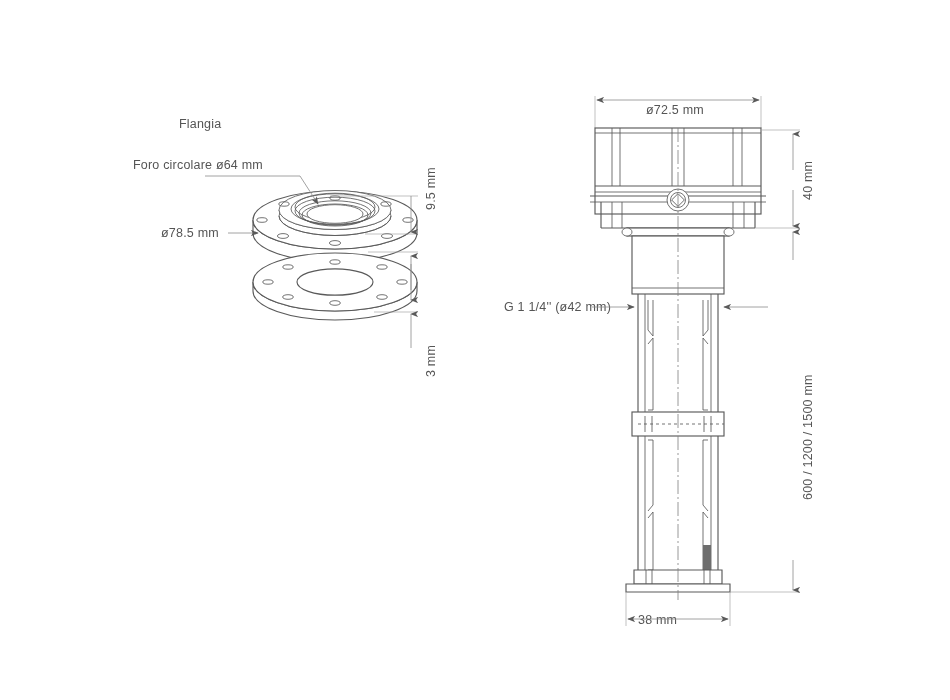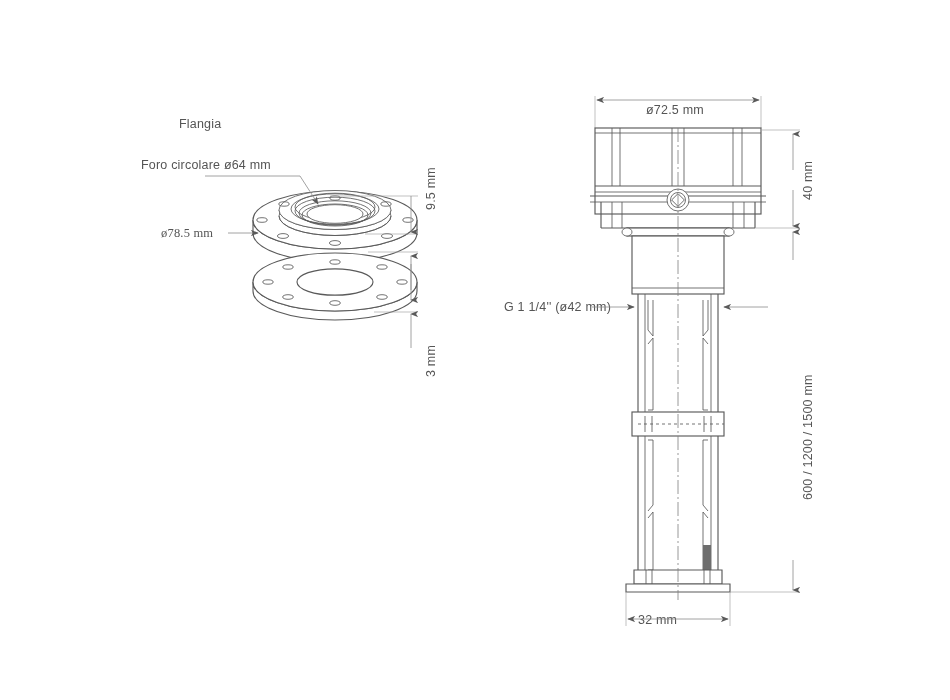--- a/index.html
+++ b/index.html
@@ -18,37 +18,37 @@
   .fillw{fill:#ffffff;}
   .arrow{fill:#5a5a5a;}
 </style>
 </head>
 <body>
 
 <div class="sheet">
 
   <div class="lbl" style="left:179px;top:117px;">Flangia</div>
 
-  <div class="lbl" style="left:141px;top:158px;">Foro circolare ø64 mm</div>
-
-  <div class="lbl" style="left:161px;top:226px;font-family:Liberation Serif, serif;">ø78.5 mm</div>
+  <div class="lbl" style="left:133px;top:158px;">Foro circolare ø64 mm</div>
+
+  <div class="lbl" style="left:161px;top:226px;">ø78.5 mm</div>
 
   <div class="lbl vert" style="left:424px;top:210px;transform:rotate(-90deg);">9.5 mm</div>
 
   <div class="lbl vert" style="left:424px;top:377px;transform:rotate(-90deg);">3 mm</div>
 
   <div class="lbl" style="left:646px;top:85px;margin-top:18px;">ø72.5 mm</div>
 
   <div class="lbl vert" style="left:801px;top:200px;transform:rotate(-90deg);">40 mm</div>
 
   <div class="lbl" style="left:504px;top:300px;">G 1 1/4'' (ø42 mm)</div>
 
   <div class="lbl vert" style="left:801px;top:500px;transform:rotate(-90deg);">600 / 1200 / 1500 mm</div>
 
-  <div class="lbl" style="left:638px;top:613px;">32 mm</div>
+  <div class="lbl" style="left:638px;top:613px;">38 mm</div>
 
   <svg width="950" height="700">
     <defs>
       <marker id="ar-r" markerWidth="10" markerHeight="8" refX="9" refY="4" orient="auto">
         <path d="M0,0 L10,4 L0,8 L2.6,4 Z" class="arrow"></path>
       </marker>
       <marker id="ar-l" markerWidth="10" markerHeight="8" refX="1" refY="4" orient="auto">
         <path d="M10,0 L0,4 L10,8 L7.4,4 Z" class="arrow"></path>
       </marker>
       <marker id="ar-u" markerWidth="8" markerHeight="10" refX="4" refY="1" orient="auto">

